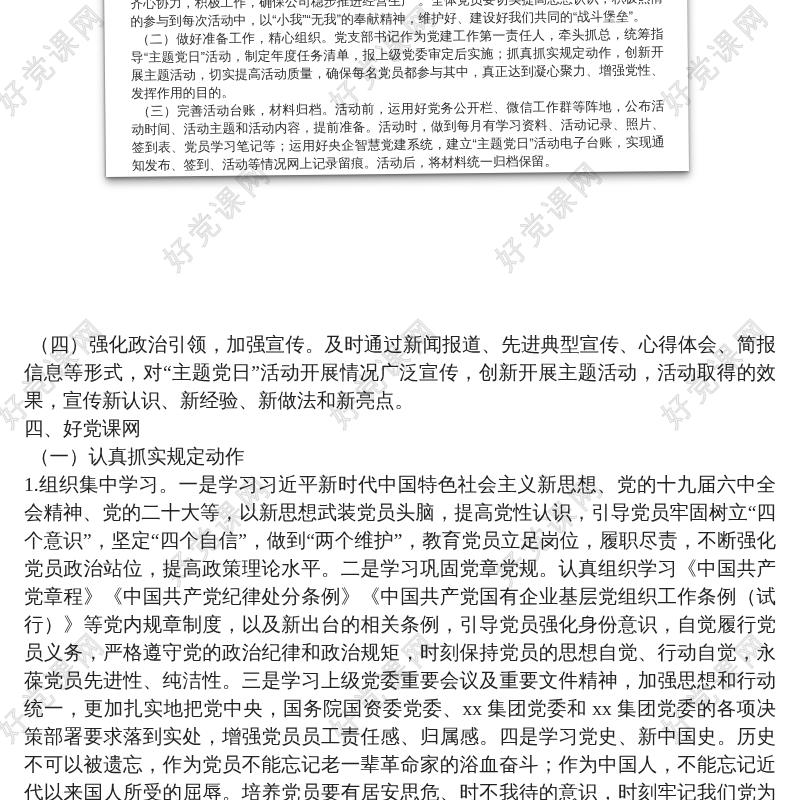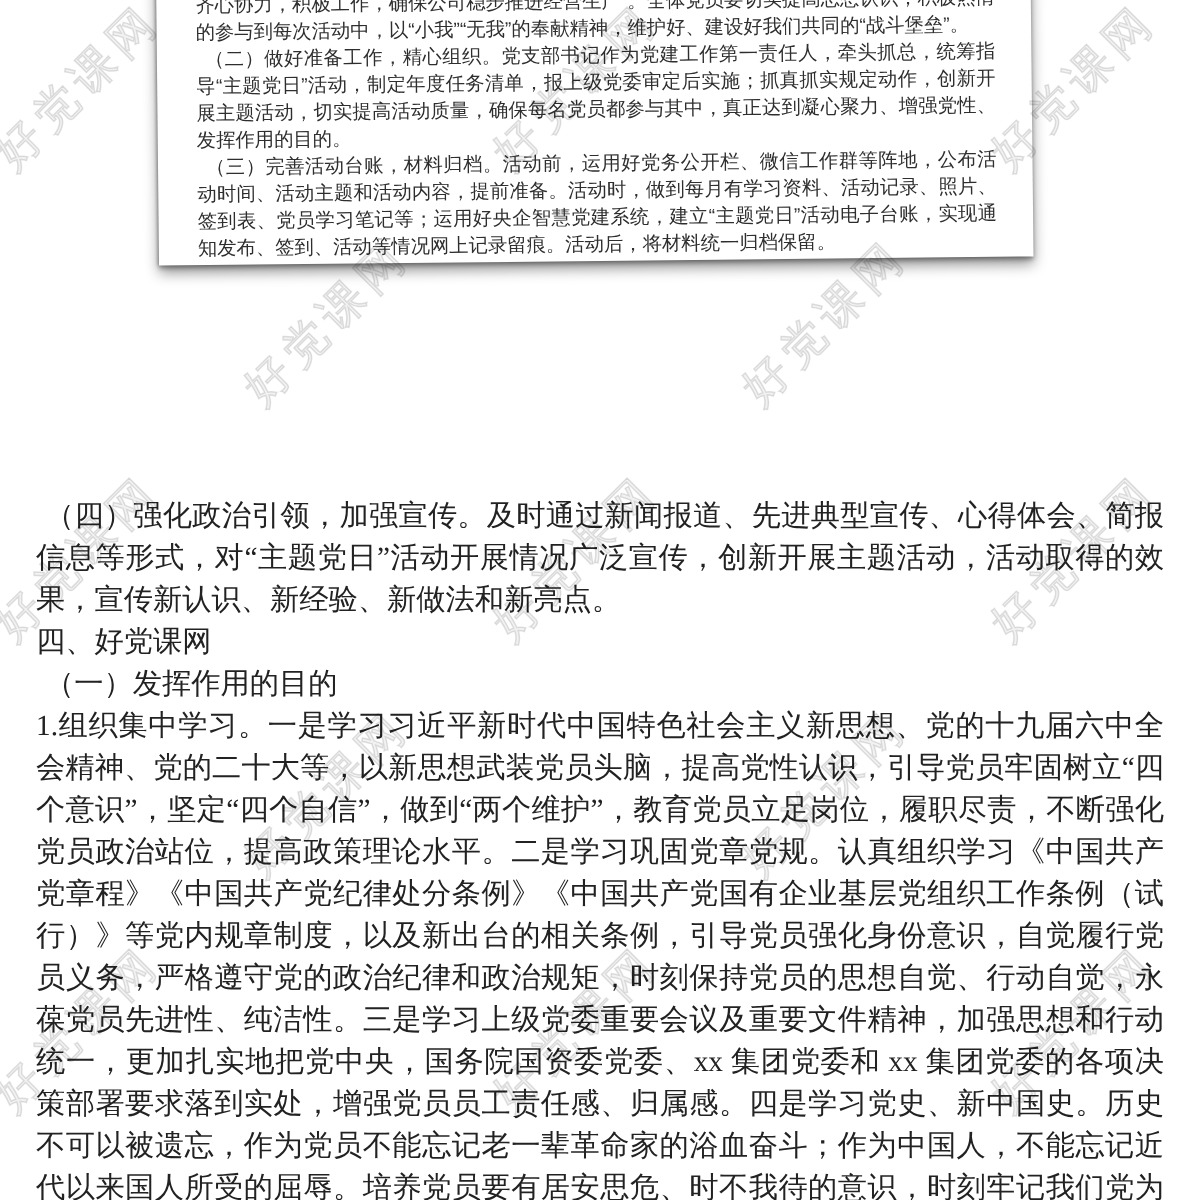--- a/index.html
+++ b/index.html
@@ -74,21 +74,21 @@
     <div class="card-text">
       <p>齐心协力，积极工作，确保公司稳步推进经营生产”。全体党员要切实提高思想认识，积极热情的参与到每次活动中，以“小我”“无我”的奉献精神，维护好、建设好我们共同的“战斗堡垒”。</p>
       <p class="ind">（二）做好准备工作，精心组织。党支部书记作为党建工作第一责任人，牵头抓总，统筹指导“主题党日”活动，制定年度任务清单，报上级党委审定后实施；抓真抓实规定动作，创新开展主题活动，切实提高活动质量，确保每名党员都参与其中，真正达到凝心聚力、增强党性、发挥作用的目的。</p>
       <p class="ind">（三）完善活动台账，材料归档。活动前，运用好党务公开栏、微信工作群等阵地，公布活动时间、活动主题和活动内容，提前准备。活动时，做到每月有学习资料、活动记录、照片、签到表、党员学习笔记等；运用好央企智慧党建系统，建立“主题党日”活动电子台账，实现通知发布、签到、活动等情况网上记录留痕。活动后，将材料统一归档保留。</p>
     </div>
   </div>
 
   <div class="body-text">
     <p class="ind">（四）强化政治引领，加强宣传。及时通过新闻报道、先进典型宣传、心得体会、简报信息等形式，对“主题党日”活动开展情况广泛宣传，创新开展主题活动，活动取得的效果，宣传新认识、新经验、新做法和新亮点。</p>
     <p>四、好党课网</p>
-    <p class="ind">（一）发挥作用的目的</p>
+    <p class="ind">（一）认真抓实规定动作</p>
     <p>1.组织集中学习。一是学习习近平新时代中国特色社会主义新思想、党的十九届六中全会精神、党的二十大等，以新思想武装党员头脑，提高党性认识，引导党员牢固树立“四个意识”，坚定“四个自信”，做到“两个维护”，教育党员立足岗位，履职尽责，不断强化党员政治站位，提高政策理论水平。二是学习巩固党章党规。认真组织学习《中国共产党章程》《中国共产党纪律处分条例》《中国共产党国有企业基层党组织工作条例（试行）》等党内规章制度，以及新出台的相关条例，引导党员强化身份意识，自觉履行党员义务，严格遵守党的政治纪律和政治规矩，时刻保持党员的思想自觉、行动自觉，永葆党员先进性、纯洁性。三是学习上级党委重要会议及重要文件精神，加强思想和行动统一，更加扎实地把党中央，国务院国资委党委、xx 集团党委和 xx 集团党委的各项决策部署要求落到实处，增强党员员工责任感、归属感。四是学习党史、新中国史。历史不可以被遗忘，作为党员不能忘记老一辈革命家的浴血奋斗；作为中国人，不能忘记近代以来国人所受的屈辱。培养党员要有居安思危、时不我待的意识，时刻牢记我们党为人民谋幸福，为民族谋复兴的初心和使命，铭记入党誓词，</p>
   </div>
 
   <div class="watermark-layer" id="wm-layer">
       <span class="wm" style="left: 52px; top: 58px;">好党课网</span>
       <span class="wm" style="left: 384px; top: 58px;">好党课网</span>
       <span class="wm" style="left: 716px; top: 58px;">好党课网</span>
       <span class="wm" style="left: 218px; top: 215px;">好党课网</span>
       <span class="wm" style="left: 550px; top: 215px;">好党课网</span>
       <span class="wm" style="left: 52px; top: 372px;">好党课网</span>

